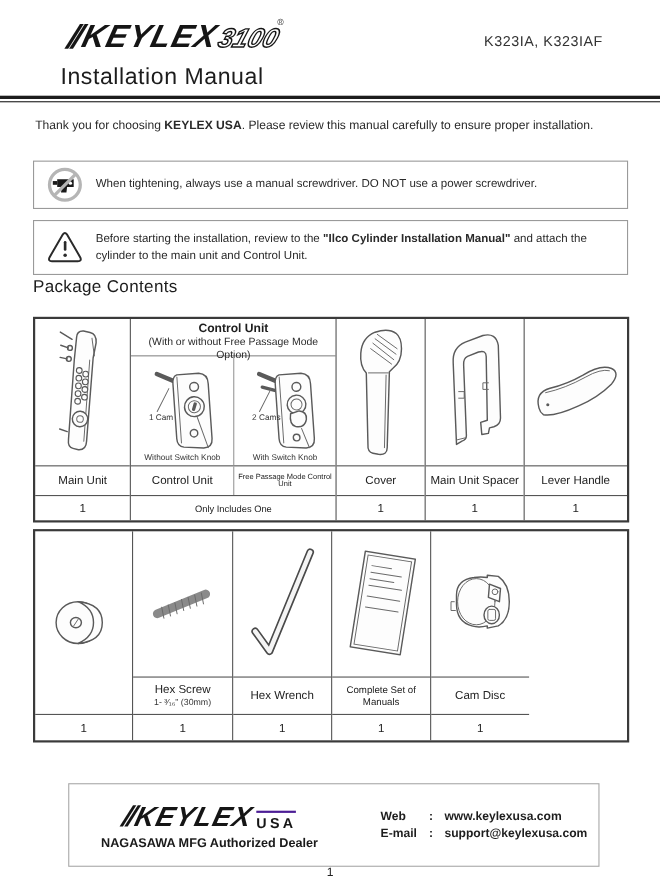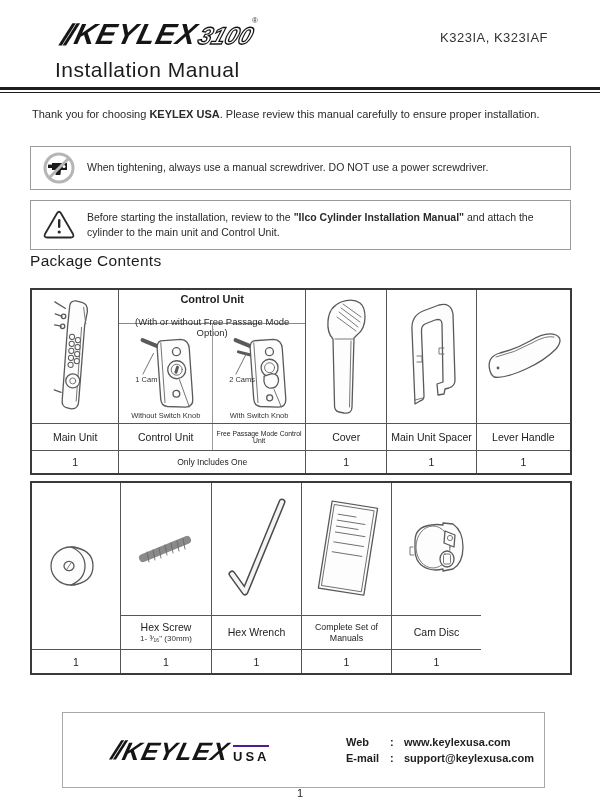--- a/index.html
+++ b/index.html
@@ -51,21 +51,21 @@
   .t1 .label-cell { height:27px; }
   .t2 .label-cell { height:34px; flex-direction:column; }
   .qty-cell { border-top:1px solid #555; display:flex; align-items:center; justify-content:center; font-size:10.5px; color:#222; }
   .t1 .qty-cell { height:23px; }
   .t2 .qty-cell { height:24px; }
   .label-sub { font-size:8px; color:#333; margin-top:1px; }
 
   
   .cu-header { height:34px; text-align:center; padding-top:3px; border-bottom:1px solid #888; }
   .cu-title { font-size:11px; font-weight:bold; color:#1e1e1e; }
-  .cu-sub { font-size:9.5px; color:#2a2a2a; margin-top:11px; }
+  .cu-sub { font-size:9.5px; color:#2a2a2a; margin-top:1px; }
   .cu-images { flex:1 1 auto; display:flex; }
   .cu-half { flex:1 1 50%; position:relative; display:flex; align-items:center; justify-content:center; }
   .cu-half + .cu-half { border-left:1px solid #999; }
   .cu-callout { position:absolute; left:16px; top:52%; font-size:7.5px; color:#333; }
   .cu-caption { position:absolute; bottom:3px; width:100%; text-align:center; font-size:7.5px; color:#333; }
   .cu-labels { border-top:1px solid #555; height:27px; display:flex; }
   .cu-label-half { flex:1 1 50%; display:flex; align-items:center; justify-content:center; text-align:center; }
   .cu-label-half + .cu-label-half { border-left:1px solid #999; }
   .cu-name { font-size:10.5px; }
   .cu-name-small { font-size:6.8px; line-height:1.1; padding:0 2px; }
@@ -325,20 +325,21 @@
   </div>
 </div>
 
 <div class="abs footer-box">
   <div class="footer-left">
     <div class="footer-logo">
       <span class="f-slashes">//</span>
       <span class="f-word">KEYLEX</span>
       <span class="f-usa">USA</span>
     </div>
+    <div class="f-dealer">NAGASAWA MFG Authorized Dealer</div>
   </div>
   <div class="footer-right">
     <div class="contact-row">
       <span class="contact-label">Web</span>
       <span class="contact-sep">:</span>
       <span>www.keylexusa.com</span>
     </div>
     <div class="contact-row">
       <span class="contact-label">E-mail</span>
       <span class="contact-sep">:</span>

